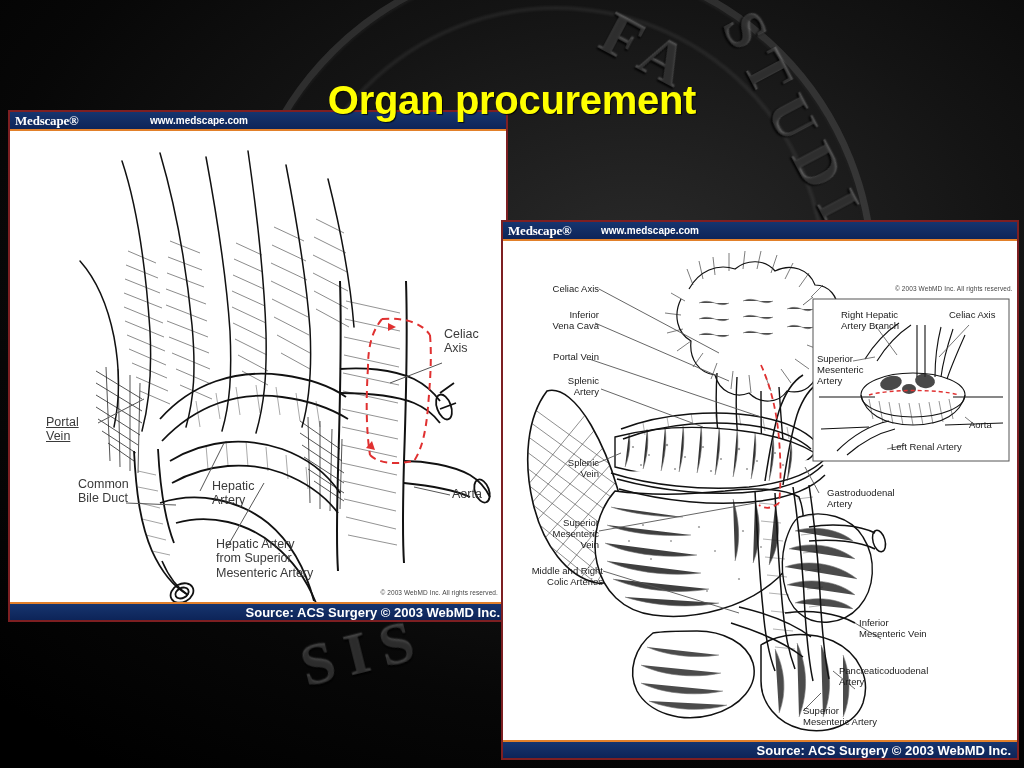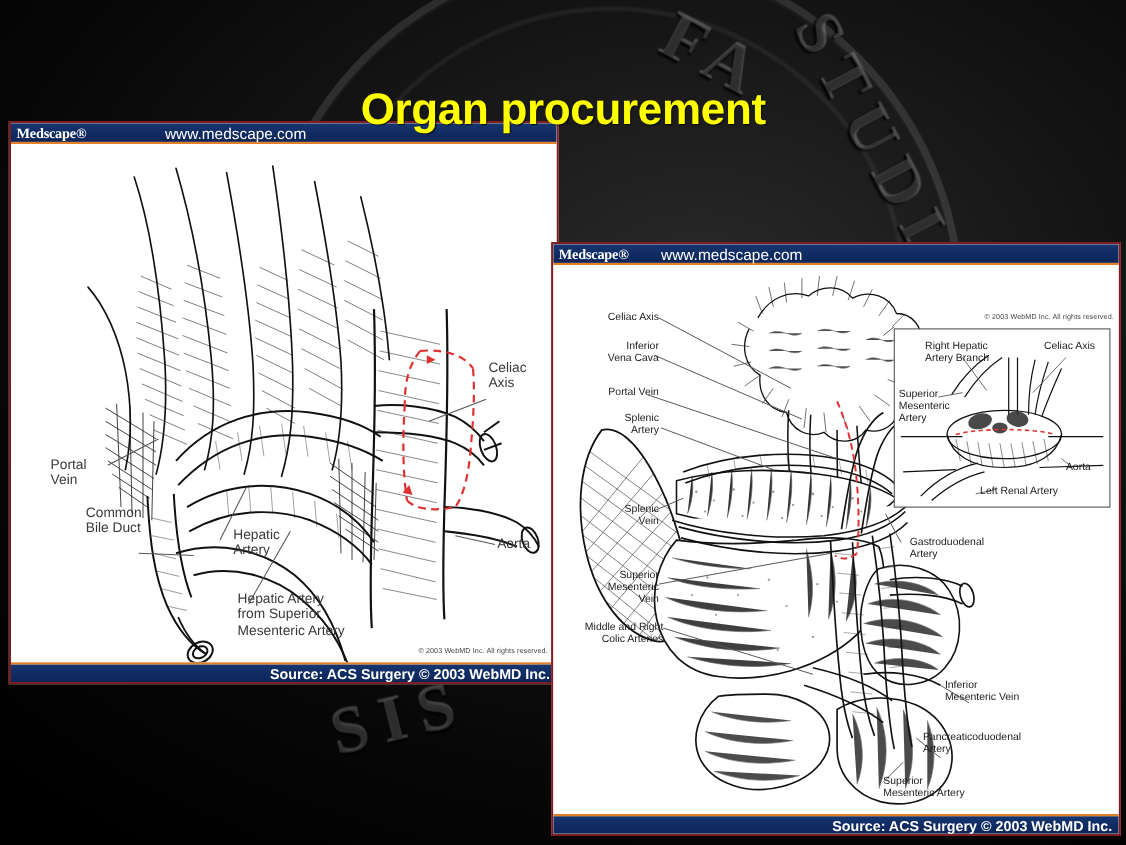--- a/index.html
+++ b/index.html
@@ -103,22 +103,22 @@
   .ms-logo {
     color: #fff;
     font-family: "Liberation Serif", serif;
     font-weight: bold;
     font-size: 13px;
     padding-left: 5px;
     letter-spacing: -0.2px;
   }
   .ms-url {
     color: #fff;
-    font-size: 14px;
-    font-weight: normal;
+    font-size: 10px;
+    font-weight: bold;
     position: absolute;
     left: 140px;
   }
   #panel-right .ms-url { left: 98px; }
 
   .ms-body { position: relative; flex: 1 1 auto; background: #fff; overflow: hidden; }
 
   .ms-foot {
     background: linear-gradient(180deg,#16356f 0%,#0d2458 100%);
     border-top: 2px solid #e2802a;
@@ -272,23 +272,23 @@
       <g stroke="#555" stroke-width="1" fill="none">
         <line x1="88" y1="292" x2="134" y2="268"></line>
         <line x1="116" y1="372" x2="166" y2="374"></line>
         <line x1="190" y1="360" x2="214" y2="312"></line>
         <line x1="216" y1="418" x2="254" y2="352"></line>
         <line x1="432" y1="232" x2="380" y2="252"></line>
         <line x1="440" y1="364" x2="404" y2="356"></line>
       </g>
     </svg>
 
-    <div class="lab" style="left:36px; top:284px;">Portal
+    <div class="lab" style="left:36px; top:284px;text-decoration:underline;">Portal
 Vein</div>
-    <div class="lab" style="left:68px; top:328px;">Common
+    <div class="lab" style="left:68px; top:346px;">Common
 Bile Duct</div>
     <div class="lab" style="left:202px; top:348px;">Hepatic
 Artery</div>
     <div class="lab" style="left:206px; top:406px;">Hepatic Artery
 from Superior
 Mesenteric Artery</div>
     <div class="lab" style="left:434px; top:196px;">Celiac
 Axis</div>
     <div class="lab" style="left:442px; top:356px;">Aorta</div>
 

